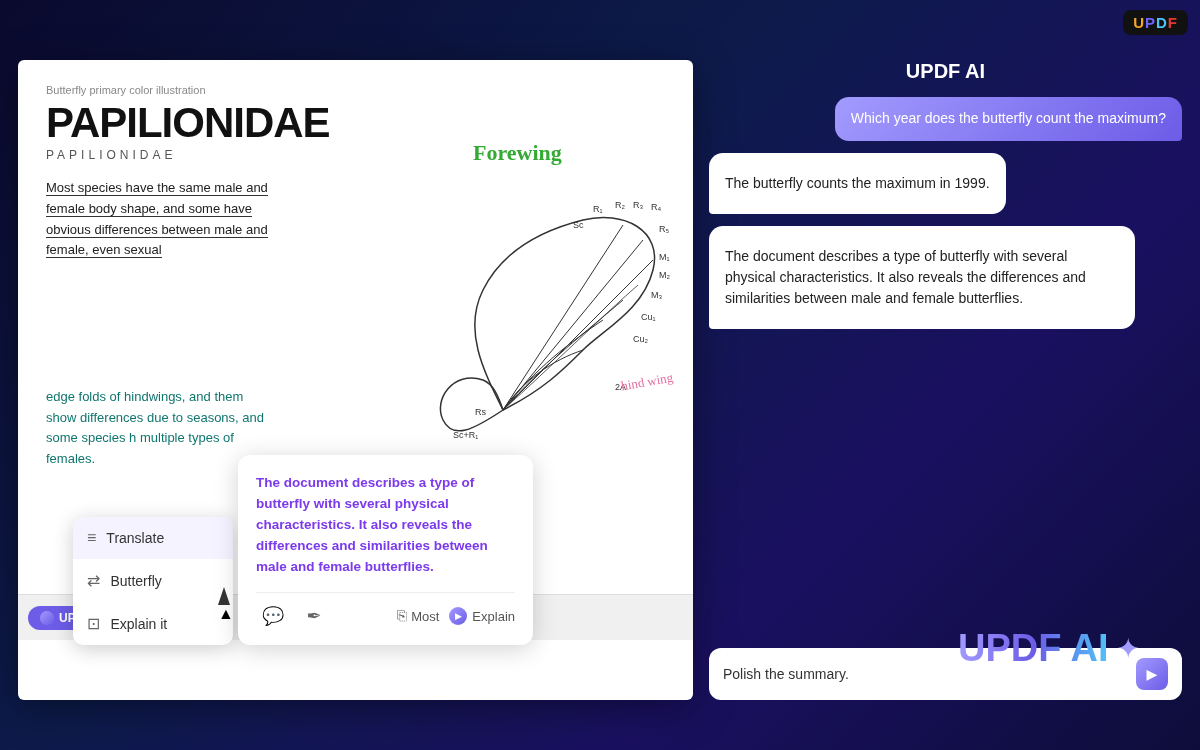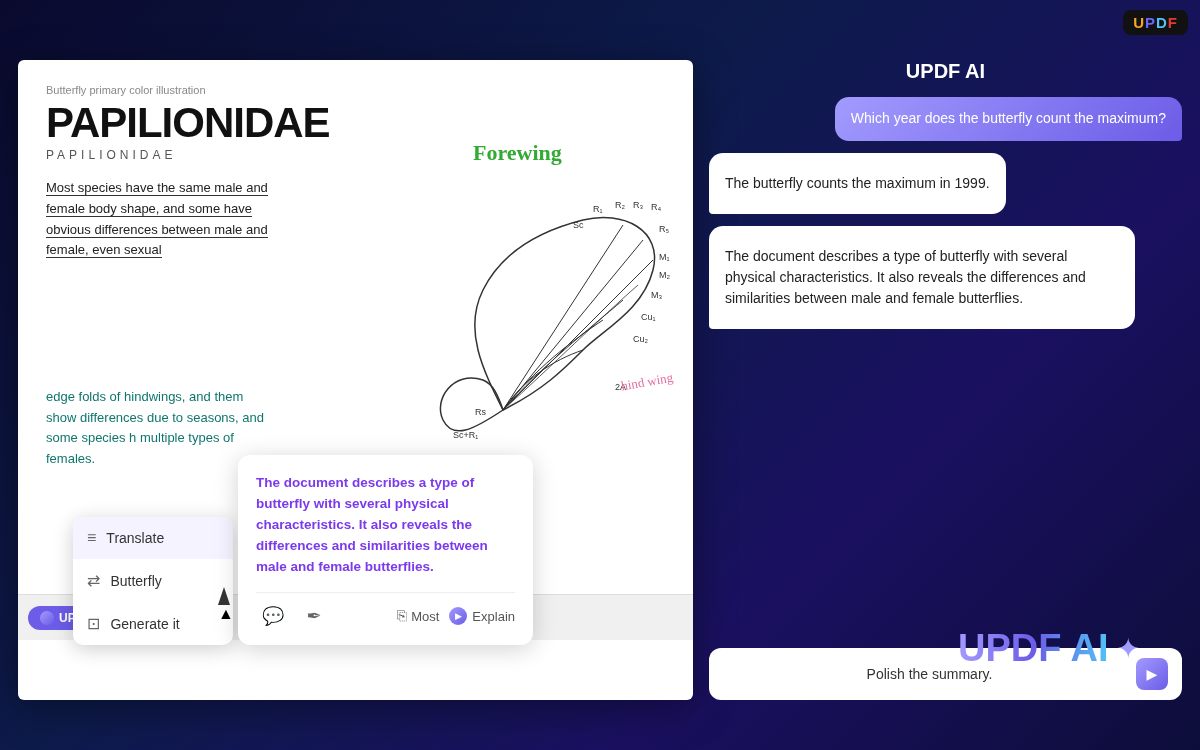--- a/index.html
+++ b/index.html
@@ -343,21 +343,20 @@
       margin-top: 10px;
     }
 
     .chat-input {
       flex: 1;
       border: none;
       outline: none;
       font-size: 14px;
       color: #333;
       background: transparent;
-      text-align: center;
     }
 
     .chat-send-btn {
       background: linear-gradient(135deg, #a29bfe, #6c5ce7);
       border: none;
       border-radius: 8px;
       width: 32px;
       height: 32px;
       cursor: pointer;
       display: flex;
@@ -499,21 +498,21 @@
       <div class="ai-dropdown-item active">
         <span class="item-icon">≡</span>
         <span>Translate</span>
       </div>
       <div class="ai-dropdown-item">
         <span class="item-icon">⇄</span>
         <span>Butterfly</span>
       </div>
       <div class="ai-dropdown-item">
         <span class="item-icon">⊡</span>
-        <span>Generate it</span>
+        <span>Explain it</span>
       </div>
     </div>
 
     <div class="cursor-indicator">▲</div>
 
     <div class="summarize-popup">
       <div class="summarize-popup-text">The document describes a type of butterfly with several physical characteristics. It also reveals the differences and similarities between male and female butterflies.</div>
       <div class="summarize-popup-footer">
         <button class="popup-footer-btn">
           <span>💬</span>

